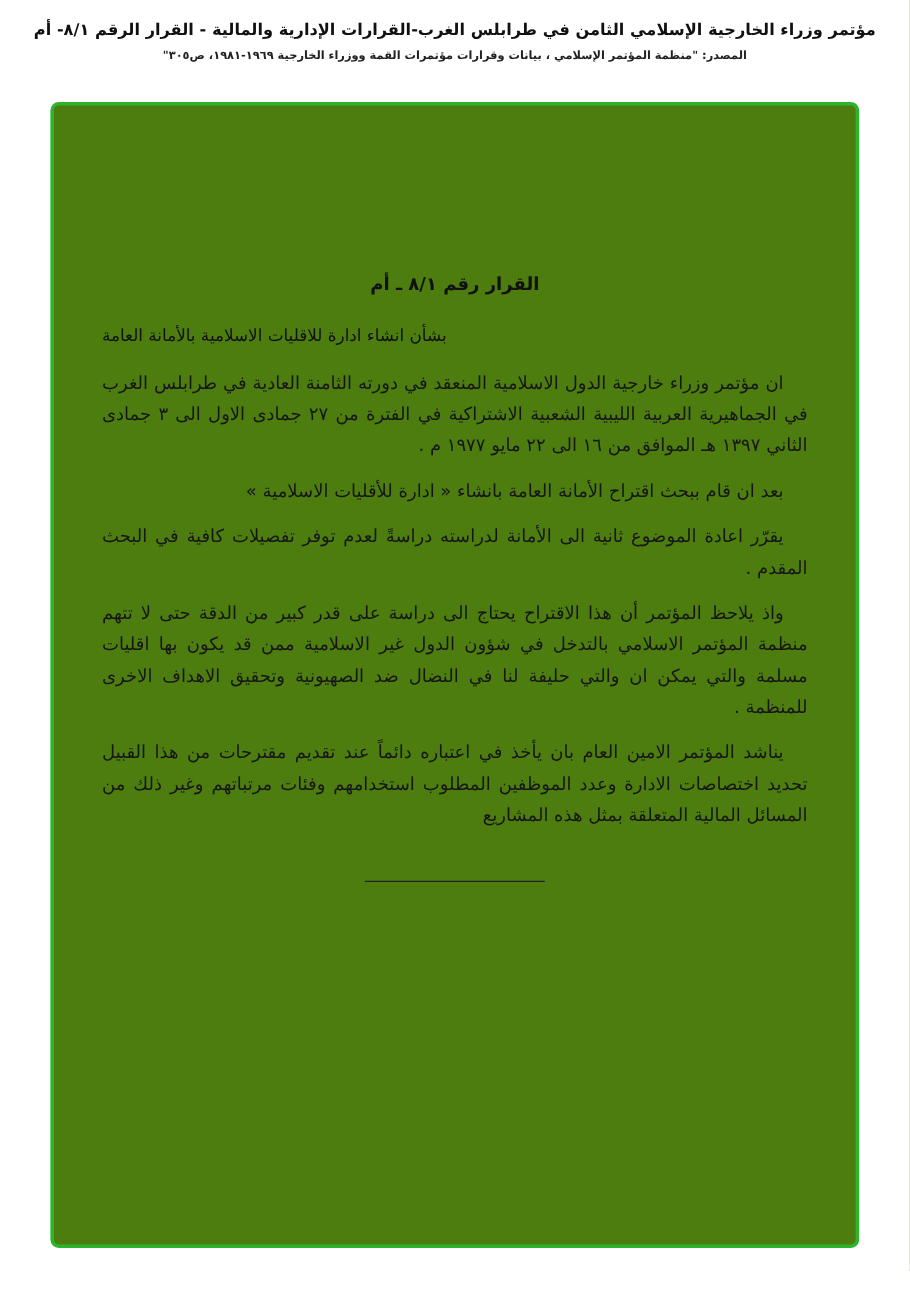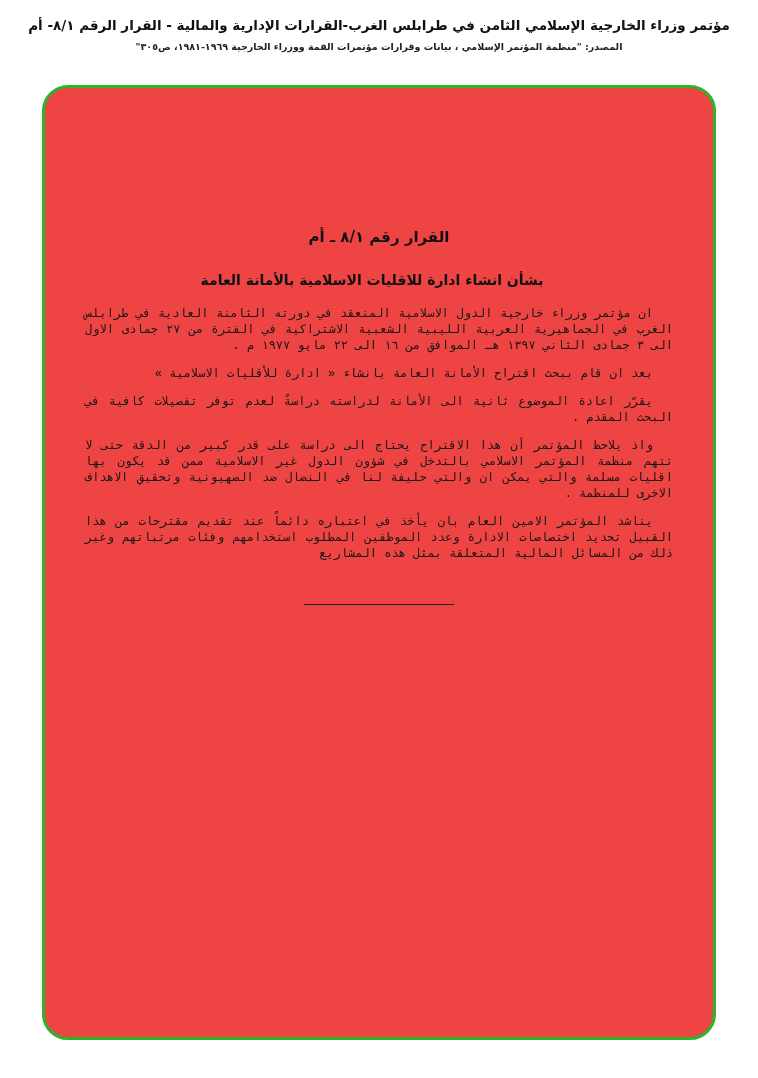--- a/index.html
+++ b/index.html
@@ -41,54 +41,53 @@
     color: #222;
   }
 
   .doc-frame {
     position: absolute;
     left: 42px;
     top: 85px;
     width: 674px;
     height: 955px;
     border: 3px solid #2cb52c;
-    border-radius: 26px;
-    background: #ef4444;
+    border-radius: 7px;
+    background: #4d7c0f;
   }
 
   .doc-content {
     padding: 140px 40px 0 40px;
     direction: rtl;
   }
 
   .doc-title {
     text-align: center;
     font-size: 15px;
     font-weight: bold;
     color: #111;
     margin-bottom: 26px;
   }
 
   .doc-subtitle {
-    text-align: center;
+    text-align: left;
     font-size: 14px;
-    font-weight: bold;
+    font-weight: normal;
     color: #111;
     margin-bottom: 18px;
     padding-right: 14px;
   }
 
   .doc-paragraph {
-    font-size: 12px;
-    line-height: 16px;
+    font-size: 15px;
+    line-height: 26px;
     text-align: justify;
     text-indent: 20px;
     color: #161616;
     margin-bottom: 12px;
-    font-family: Liberation Mono, monospace;
   }
 
   .doc-paragraph.single-line {
   }
 
   .doc-divider {
     width: 150px;
     height: 0;
     border-top: 1.5px solid #222;
     margin: 42px auto 0 auto;

